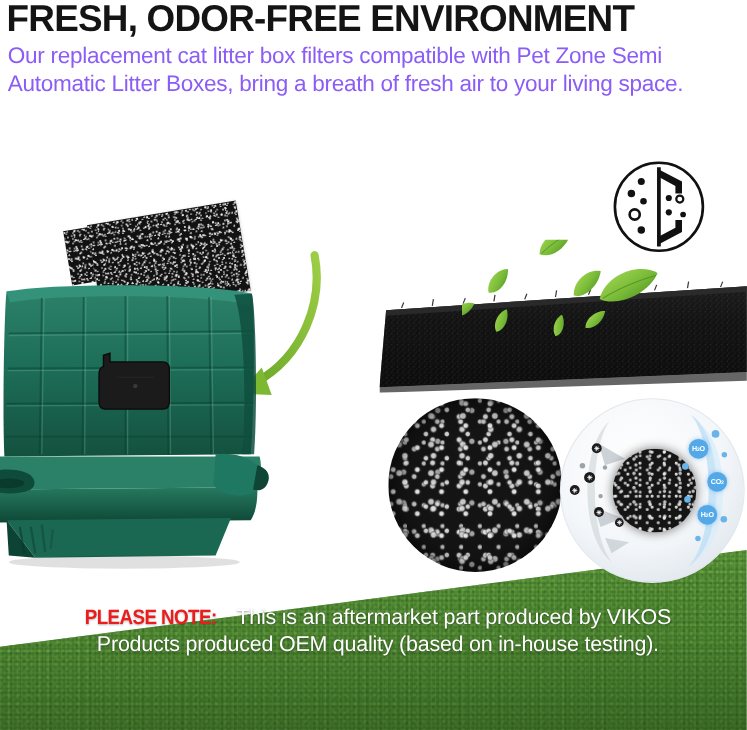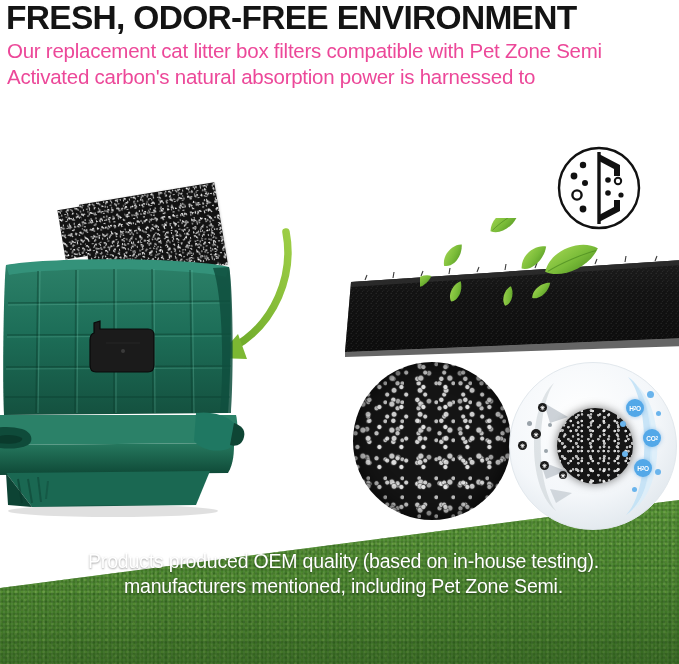--- a/index.html
+++ b/index.html
@@ -19,21 +19,21 @@
     position:absolute;left:6px;top:-2px;width:672px;
     font-size:34px;line-height:38px;
     font-weight:700;color:#141414;
     letter-spacing:-0.7px;
     transform:scaleX(0.985);transform-origin:left top;
     white-space:nowrap;
   }
   .bodycopy{
     position:absolute;left:7px;top:38px;width:668px;
     font-size:20.5px;line-height:26.4px;
-    font-weight:300;color:#ec4899;
+    font-weight:300;color:#8b5cf6;
     letter-spacing:-0.25px;
   }
   .bodycopy div{white-space:nowrap;}
 
   
   .badge-icon{
     position:absolute;left:556px;top:145px;width:86px;height:86px;
   }
 
   
@@ -166,21 +166,21 @@
 </style>
 </head>
 <body>
 
 <div id="stage">
 
   <div class="headline">FRESH, ODOR-FREE ENVIRONMENT</div>
 
   <div class="bodycopy">
     <div>Our replacement cat litter box filters compatible with Pet Zone Semi</div>
-    <div>Activated carbon's natural absorption power is harnessed to</div>
+    <div>Automatic Litter Boxes, bring a breath of fresh air to your living space.</div>
   </div>
 
   <div class="badge-icon">
     <svg viewBox="0 0 86 86" width="86" height="86">
       <circle cx="43" cy="43" r="40" fill="none" stroke="#111" stroke-width="2.4"></circle>
       <path d="M43 7 L43 79" stroke="#111" stroke-width="3.4" fill="none"></path>
       <path d="M43 9 L64 20 L64 31 L58 31 L58 24 L43 16 Z" fill="#111"></path>
       <path d="M43 77 L64 66 L64 55 L58 55 L58 62 L43 70 Z" fill="#111"></path>
       <circle cx="27" cy="20" r="3.2" fill="#111"></circle>
       <circle cx="18" cy="31" r="3.4" fill="#111"></circle>
@@ -404,17 +404,17 @@
     <div class="mol mol-clean" style="left:124px;top:96px;width:18px;height:18px;">H<span class="mol-sub">2</span>O</div>
     <div class="mol-dot" style="position:absolute;left:137px;top:28px;width:7px;height:7px;"></div>
     <div class="mol-dot" style="position:absolute;left:110px;top:58px;width:6px;height:6px;"></div>
     <div class="mol-dot" style="position:absolute;left:146px;top:48px;width:5px;height:5px;"></div>
     <div class="mol-dot" style="position:absolute;left:112px;top:88px;width:6px;height:6px;"></div>
     <div class="mol-dot" style="position:absolute;left:145px;top:106px;width:6px;height:6px;"></div>
     <div class="mol-dot" style="position:absolute;left:122px;top:124px;width:5px;height:5px;"></div>
   </div>
 
   <div class="disclaimer">
+    <div><span class="note-label">PLEASE NOTE:</span><span> This is an aftermarket part produced by VIKOS</span></div>
     <div>Products produced OEM quality (based on in-house testing).</div>
-    <div>manufacturers mentioned, including Pet Zone Semi.</div>
   </div>
 
 </div>
 
 </body></html>

